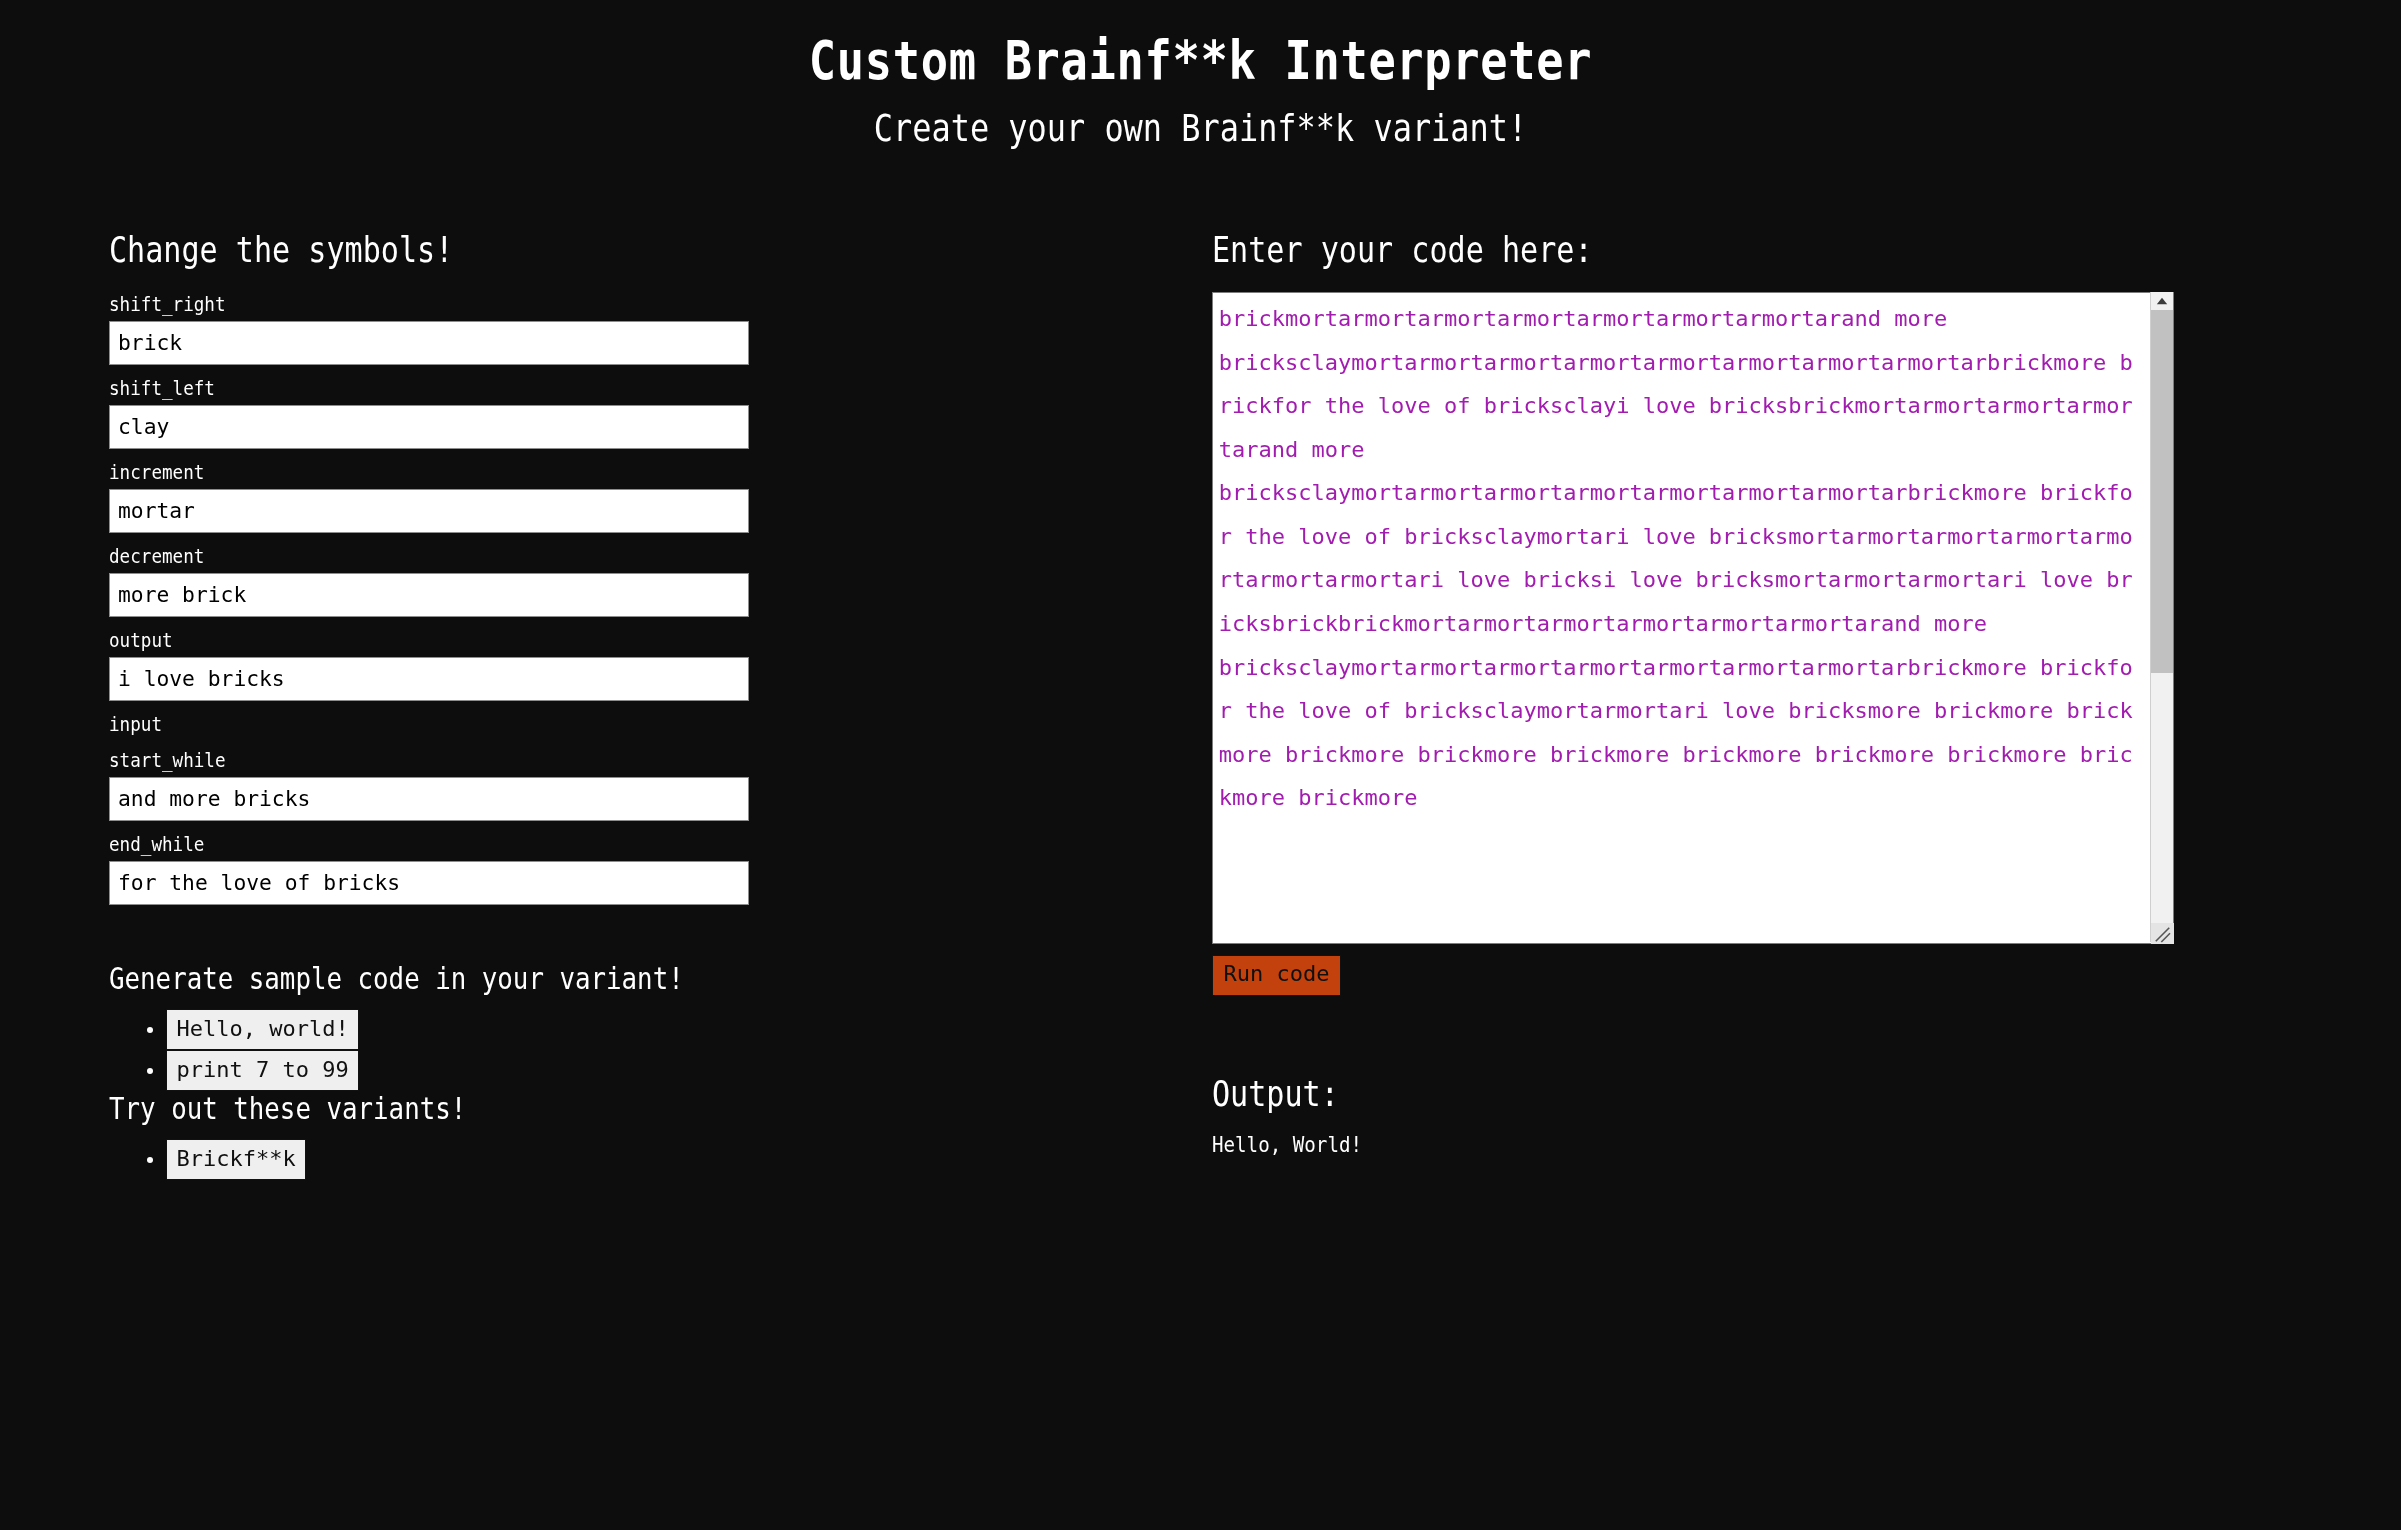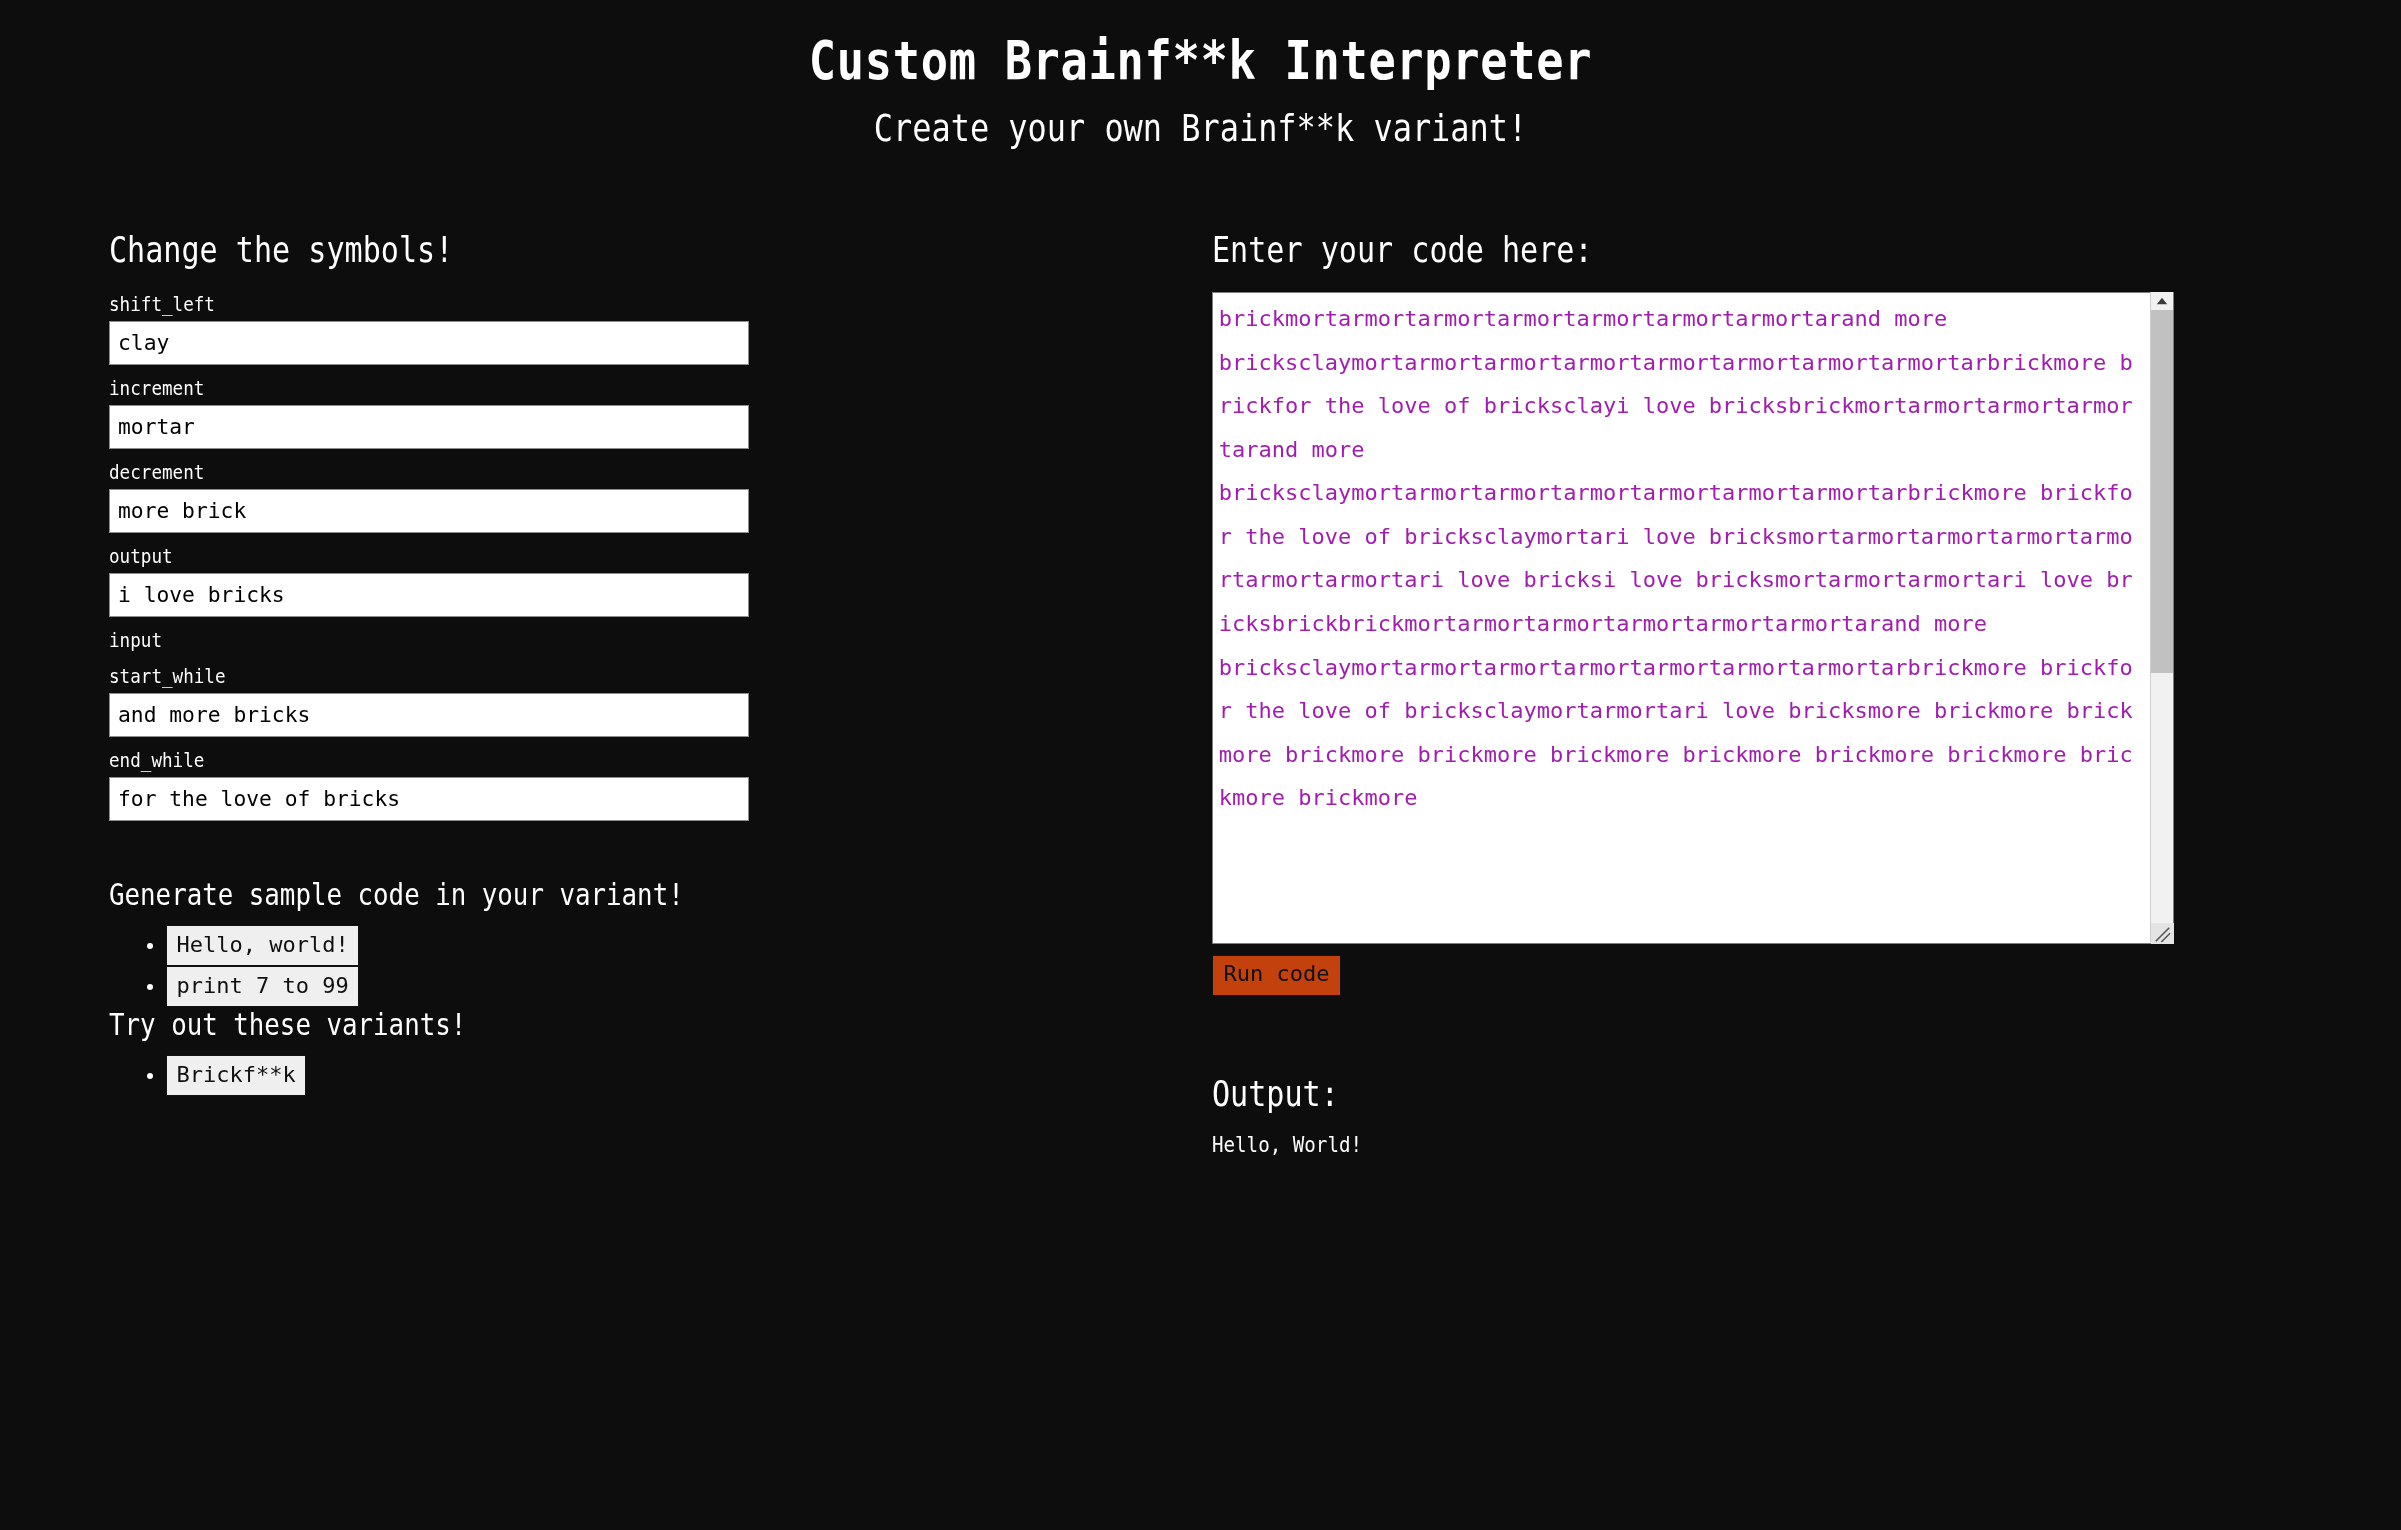--- a/index.html
+++ b/index.html
@@ -246,20 +246,24 @@
   <h1 class="main-title">Custom Brainf**k Interpreter</h1>
   <h2 class="sub-title">Create your own Brainf**k variant!</h2>
 </div>
 
 <div class="columns">
 
   <div class="col-left">
 
     <h3 class="section-title">Change the symbols!</h3>
 
+    <div class="field">
+      <label class="field-label">shift_right</label>
+      <input class="field-input" type="text" value="brick" style="">
+    </div>
 
     <div class="field">
       <label class="field-label">shift_left</label>
       <input class="field-input" type="text" value="clay" style="">
     </div>
 
     <div class="field">
       <label class="field-label">increment</label>
       <input class="field-input" type="text" value="mortar" style="">
     </div>

